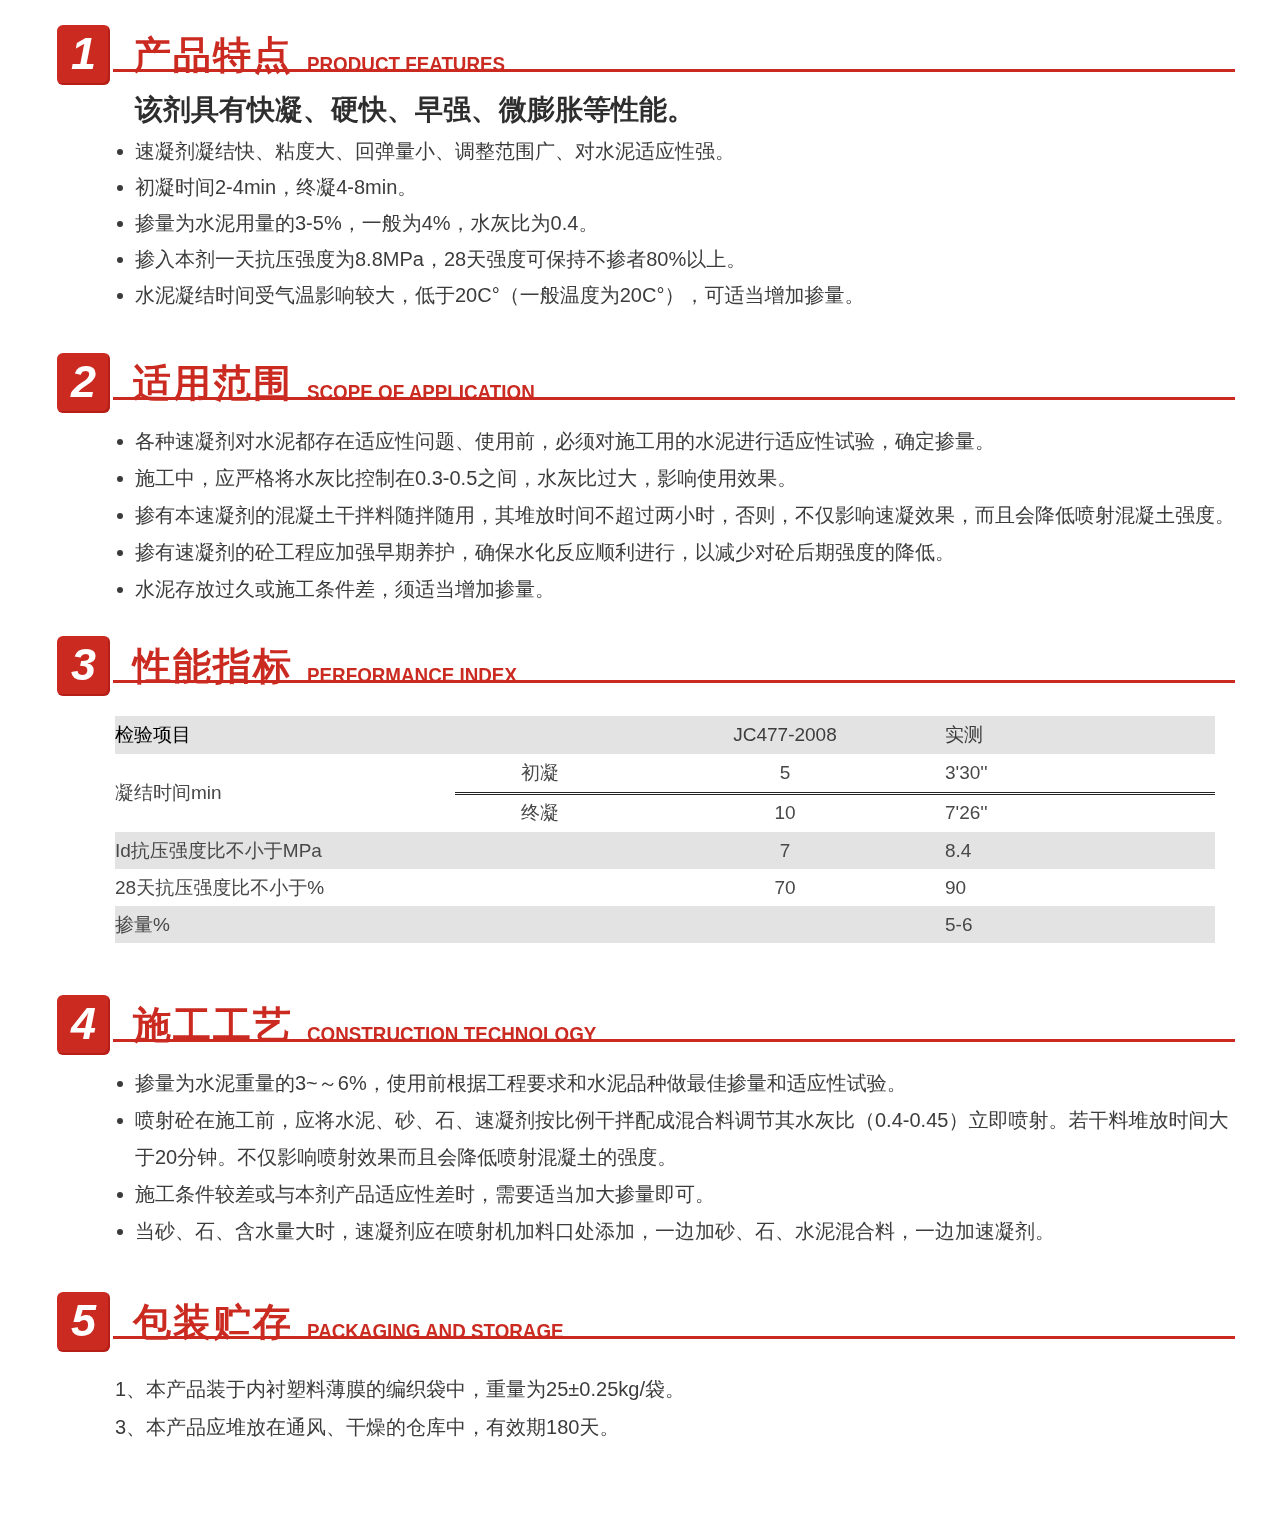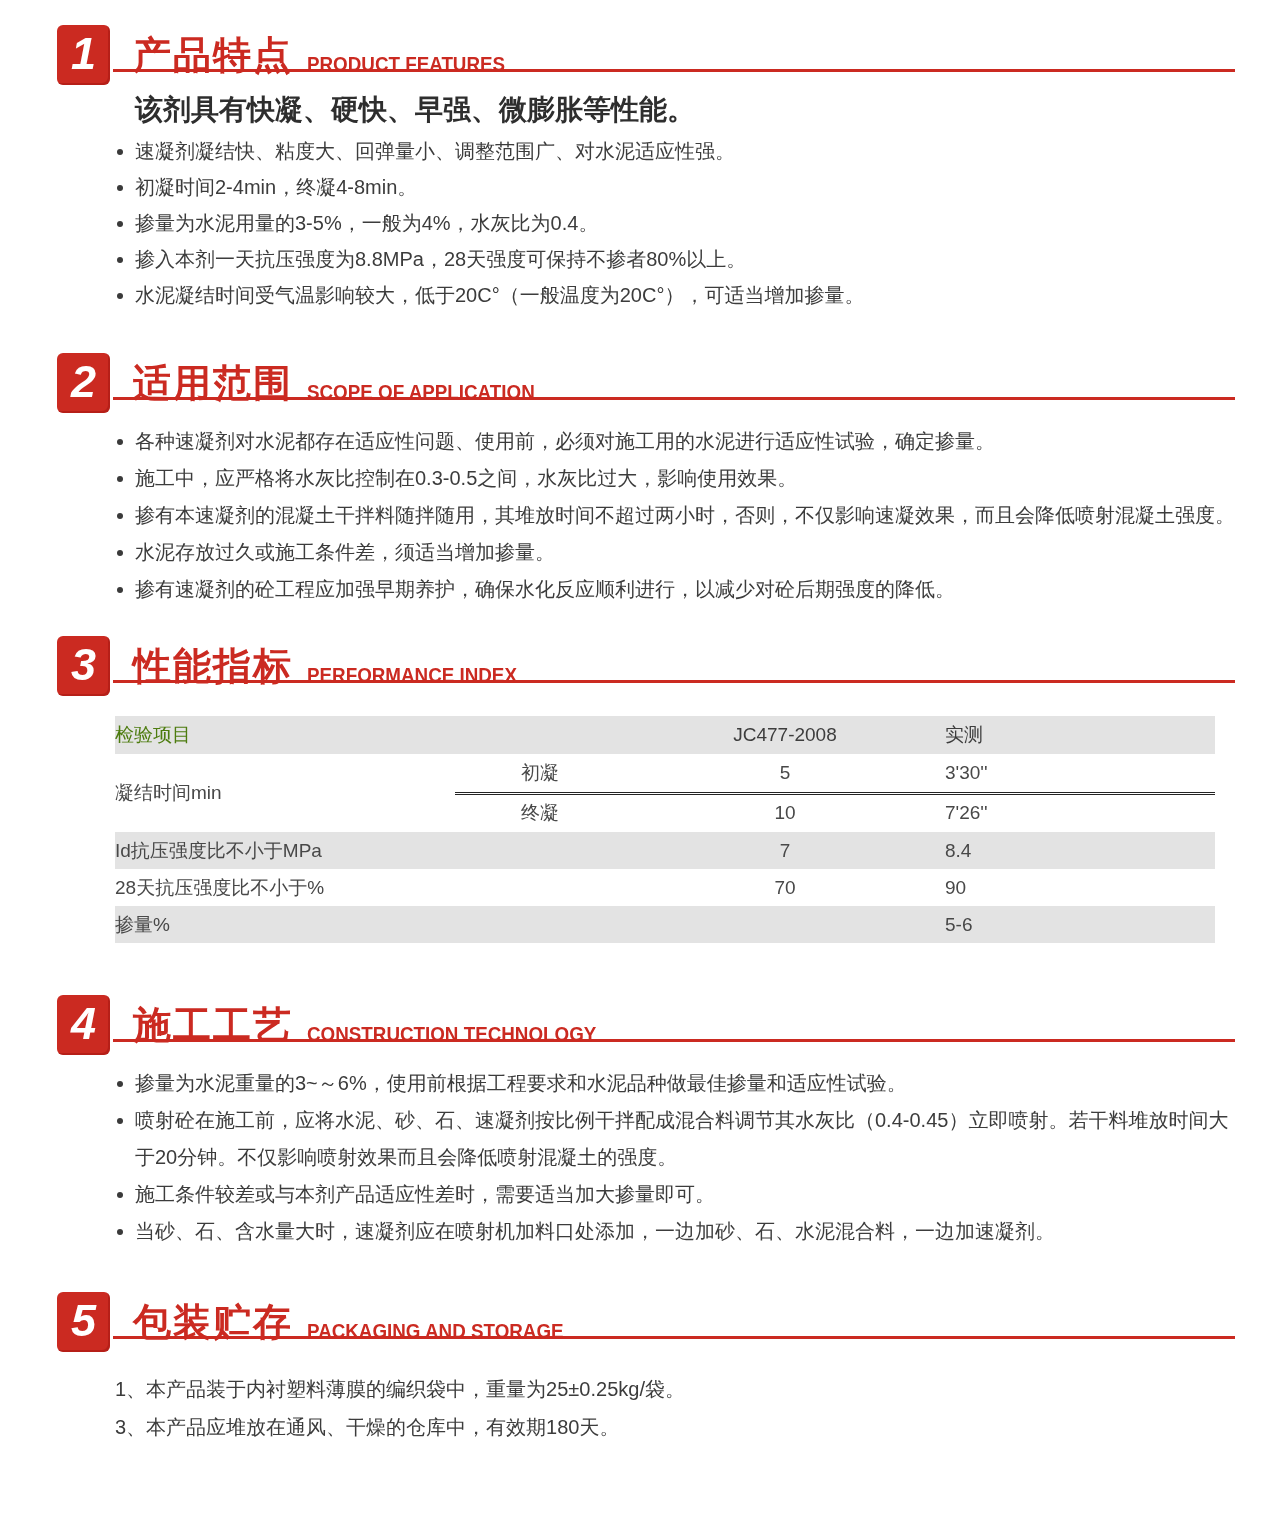--- a/index.html
+++ b/index.html
@@ -57,21 +57,21 @@
   table.perf { border-collapse:collapse; width:1100px; margin:18px 0 0 58px; font-size:19px; color:#484848; table-layout:fixed; }
   table.perf col.c1 { width:340px; }
   table.perf col.c2 { width:170px; }
   table.perf col.c3 { width:320px; }
   table.perf col.c4 { width:270px; }
   table.perf th, table.perf td { padding:0; font-weight:normal; }
   tr.row-gray { background:#e3e3e3; }
   tr.row-head { height:38px; }
   tr.row-sub  { height:39px; }
   tr.row-std  { height:37px; }
-  th.h-item { text-align:left; padding-left:16px; font-weight:bold; color:#4d7c0f; }
+  th.h-item { text-align:left; padding-left:16px; font-weight:bold; color:#000000; }
   th.h-std  { text-align:center; font-weight:bold; color:#3d3d3d; }
   th.h-meas { text-align:left; padding-left:92px; font-weight:bold; color:#3d3d3d; }
   td.c-label { text-align:left; padding-left:16px; }
   td.c-sub   { text-align:center; padding-left:44px;margin-left:28px; }
   td.c-std   { text-align:center; }
   td.c-meas  { text-align:left; padding-left:92px; }
   tr.sub-top td.divided { border-bottom:3px double #242424; }
 
   
   .numbered { margin-top:16px; }
@@ -110,22 +110,22 @@
       <div class="titles">
         <span class="title-cn">适用范围</span>
         <span class="title-en">SCOPE OF APPLICATION</span>
       </div>
     </div>
     <div class="sec-body">
       <ul class="bullets">
         <li>各种速凝剂对水泥都存在适应性问题、使用前，必须对施工用的水泥进行适应性试验，确定掺量。</li>
         <li>施工中，应严格将水灰比控制在0.3-0.5之间，水灰比过大，影响使用效果。</li>
         <li>掺有本速凝剂的混凝土干拌料随拌随用，其堆放时间不超过两小时，否则，不仅影响速凝效果，而且会降低喷射混凝土强度。</li>
+        <li>掺有速凝剂的砼工程应加强早期养护，确保水化反应顺利进行，以减少对砼后期强度的降低。</li>
         <li>水泥存放过久或施工条件差，须适当增加掺量。</li>
-        <li>掺有速凝剂的砼工程应加强早期养护，确保水化反应顺利进行，以减少对砼后期强度的降低。</li>
       </ul>
     </div>
   </section>
 
   <section class="s3">
     <div class="sec-header">
       <div class="badge">3</div>
       <div class="underline"></div>
       <div class="titles">
         <span class="title-cn">性能指标</span>

